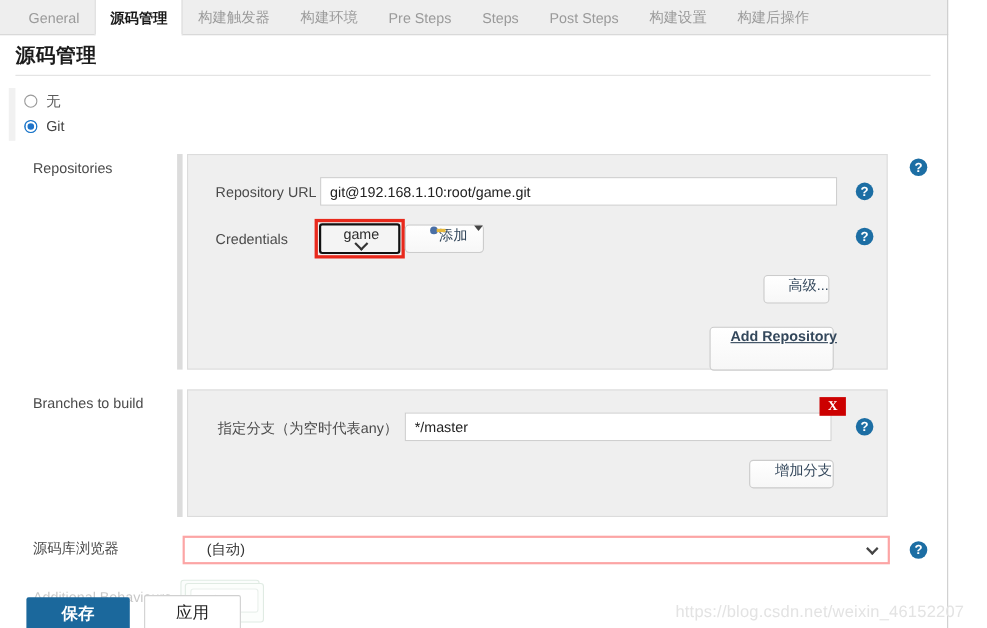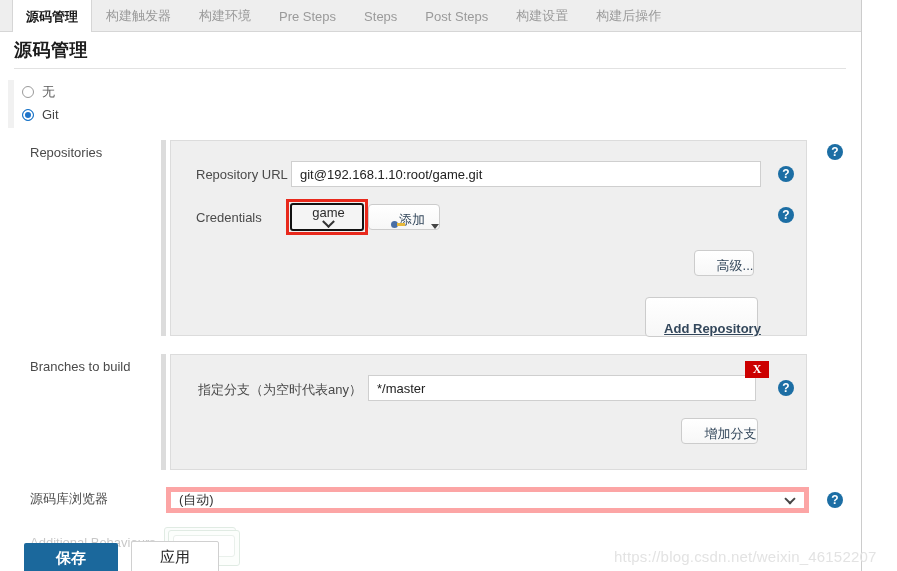--- a/index.html
+++ b/index.html
@@ -207,21 +207,21 @@
   .btn {
     position: absolute;
     background: linear-gradient(#ffffff, #f7f7f7);
     border: 1px solid #cccccc;
     border-radius: 4px;
     font-family: "Liberation Sans", "DejaVu Sans", sans-serif;
     font-size: 13px;
     color: #33475b;
     cursor: pointer;
     display: flex;
-    align-items: flex-end;
+    align-items: flex-start;
     justify-content: center;
     gap: 4px;
     white-space: nowrap;
     padding-left: 22px;
   }
 
   #add-cred-btn { left: 368px; top: 204px; width: 72px; height: 26px; }
   .key-icon {
     display: inline-block;
     width: 14px; height: 9px;
@@ -274,26 +274,26 @@
     justify-content: center;
     cursor: pointer;
     z-index: 5;
   }
 
   
   #browser-label { left: 30px; top: 490px; }
   .select-box {
     position: absolute;
     background: #ffffff;
-    border: 5px solid #fca5a5;
+    border: 2px solid #fca5a5;
     font-size: 13px;
     color: #333;
     display: flex;
     align-items: center;
-    padding: 0 8px;
+    padding: 0 20px;
     cursor: pointer;
   }
   #browser-select { left: 166px; top: 487px; width: 643px; height: 26px; }
   .select-arrow {
     position: absolute;
     right: 10px; top: 50%;
     width: 8px; height: 8px;
     border-right: 2px solid #444;
     border-bottom: 2px solid #444;
     transform: translateY(-65%) rotate(45deg);
@@ -387,20 +387,23 @@
     z-index: 9;
   }
 </style>
 </head>
 <body>
 
 <div id="root">
 
   <div class="tabbar">
     <div class="tabs">
+      <div class="tab">
+        <span>General</span>
+      </div>
       <div class="tab active">
         <span>源码管理</span>
       </div>
       <div class="tab">
         <span>构建触发器</span>
       </div>
       <div class="tab">
         <span>构建环境</span>
       </div>
       <div class="tab">

